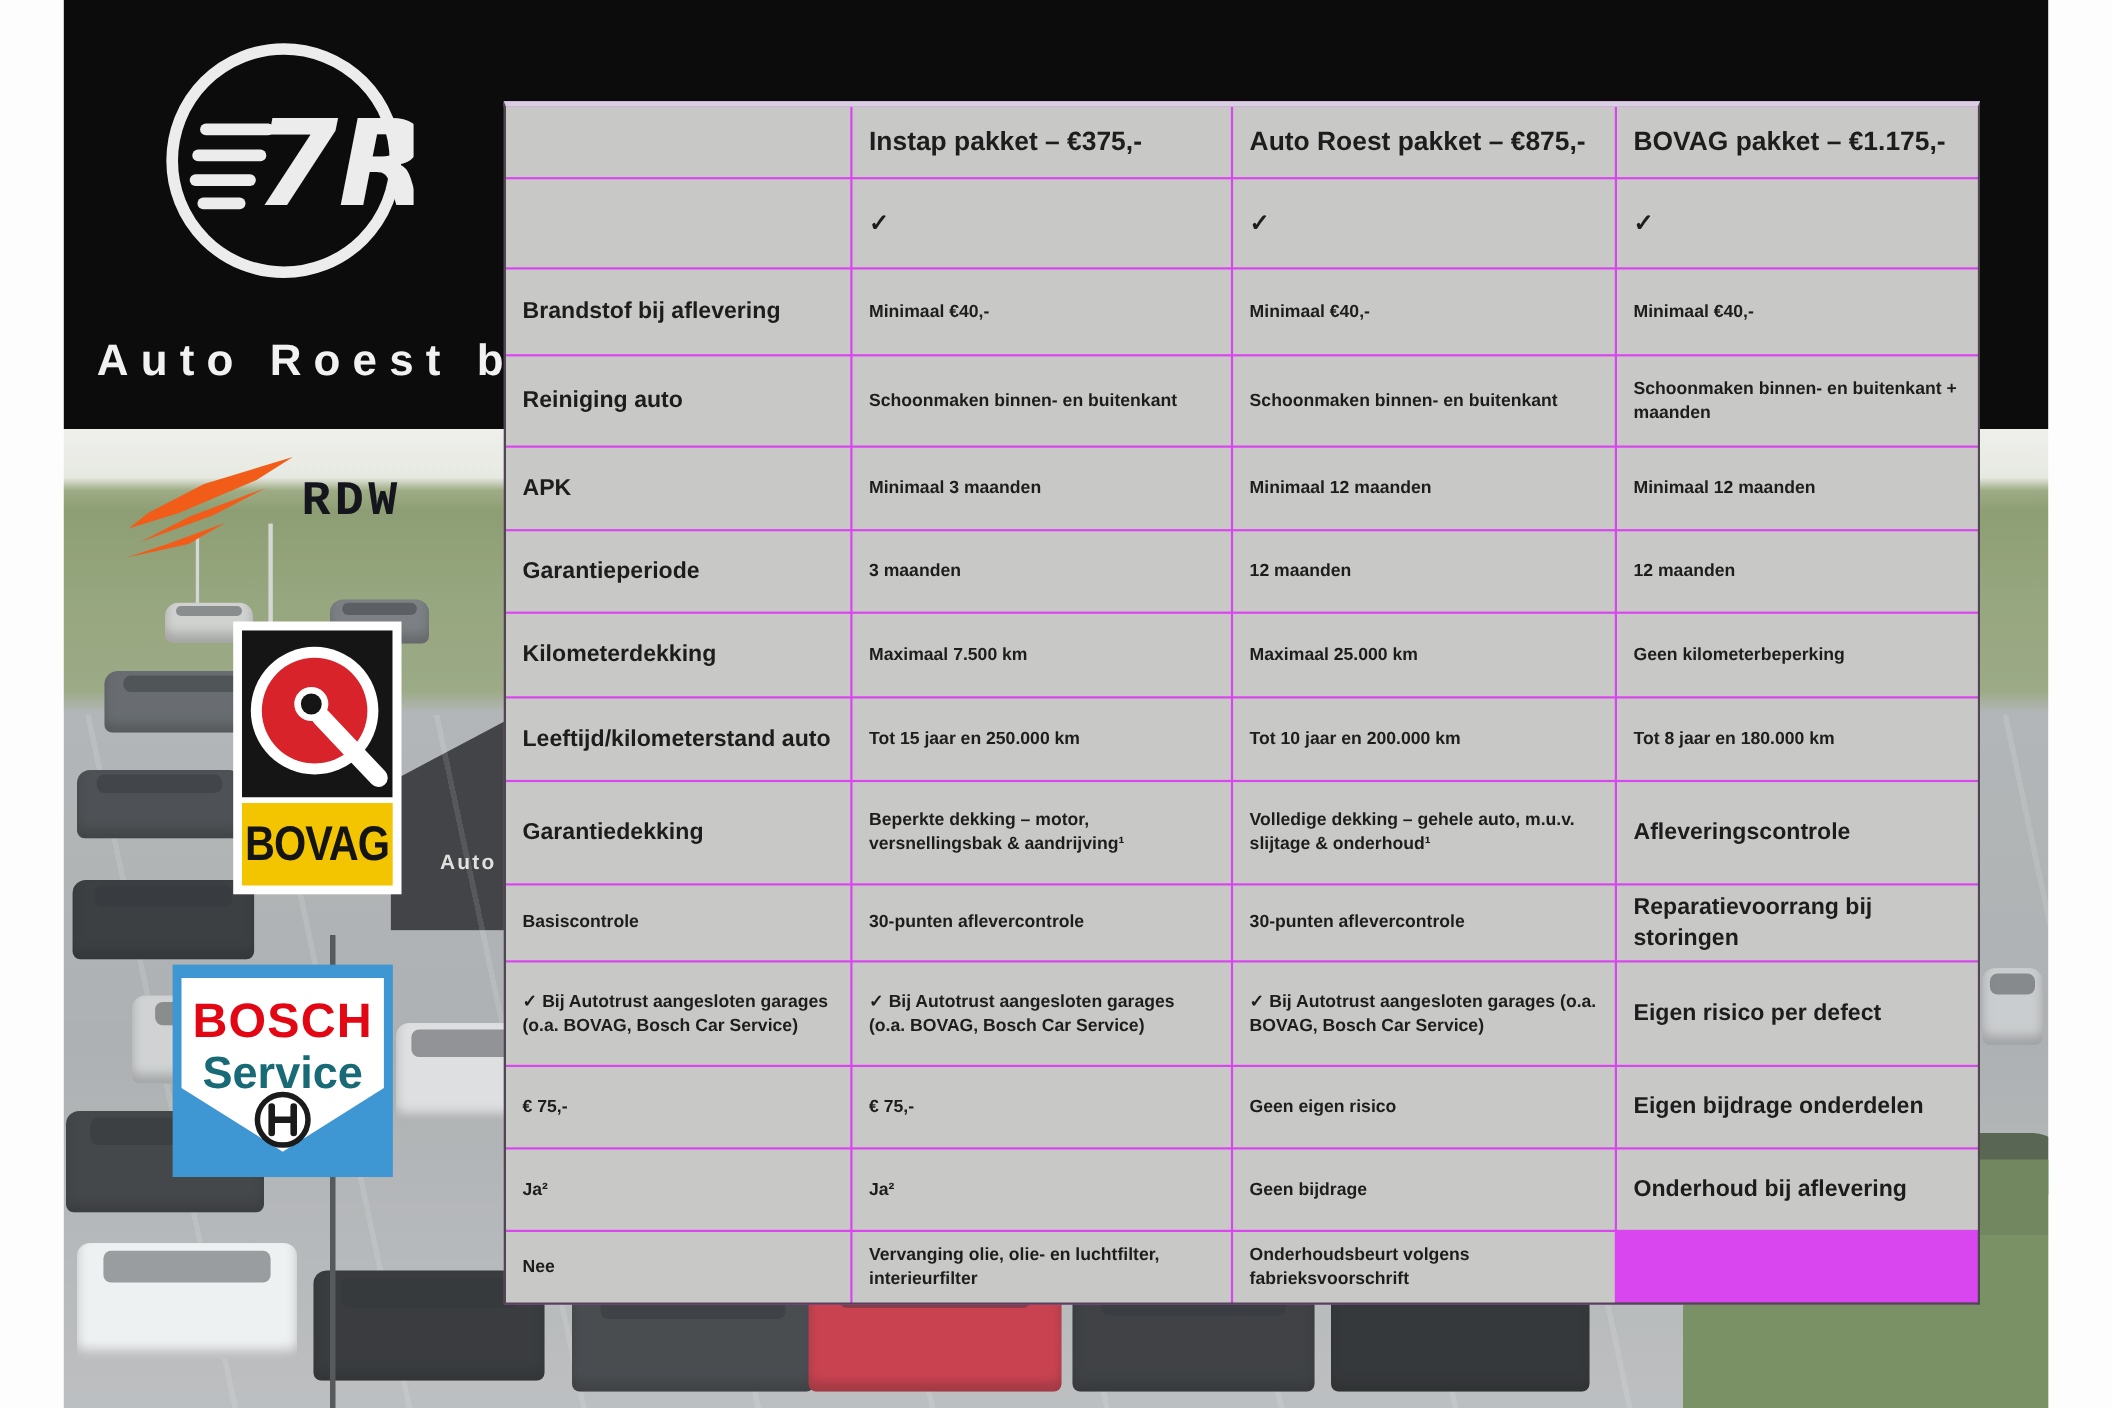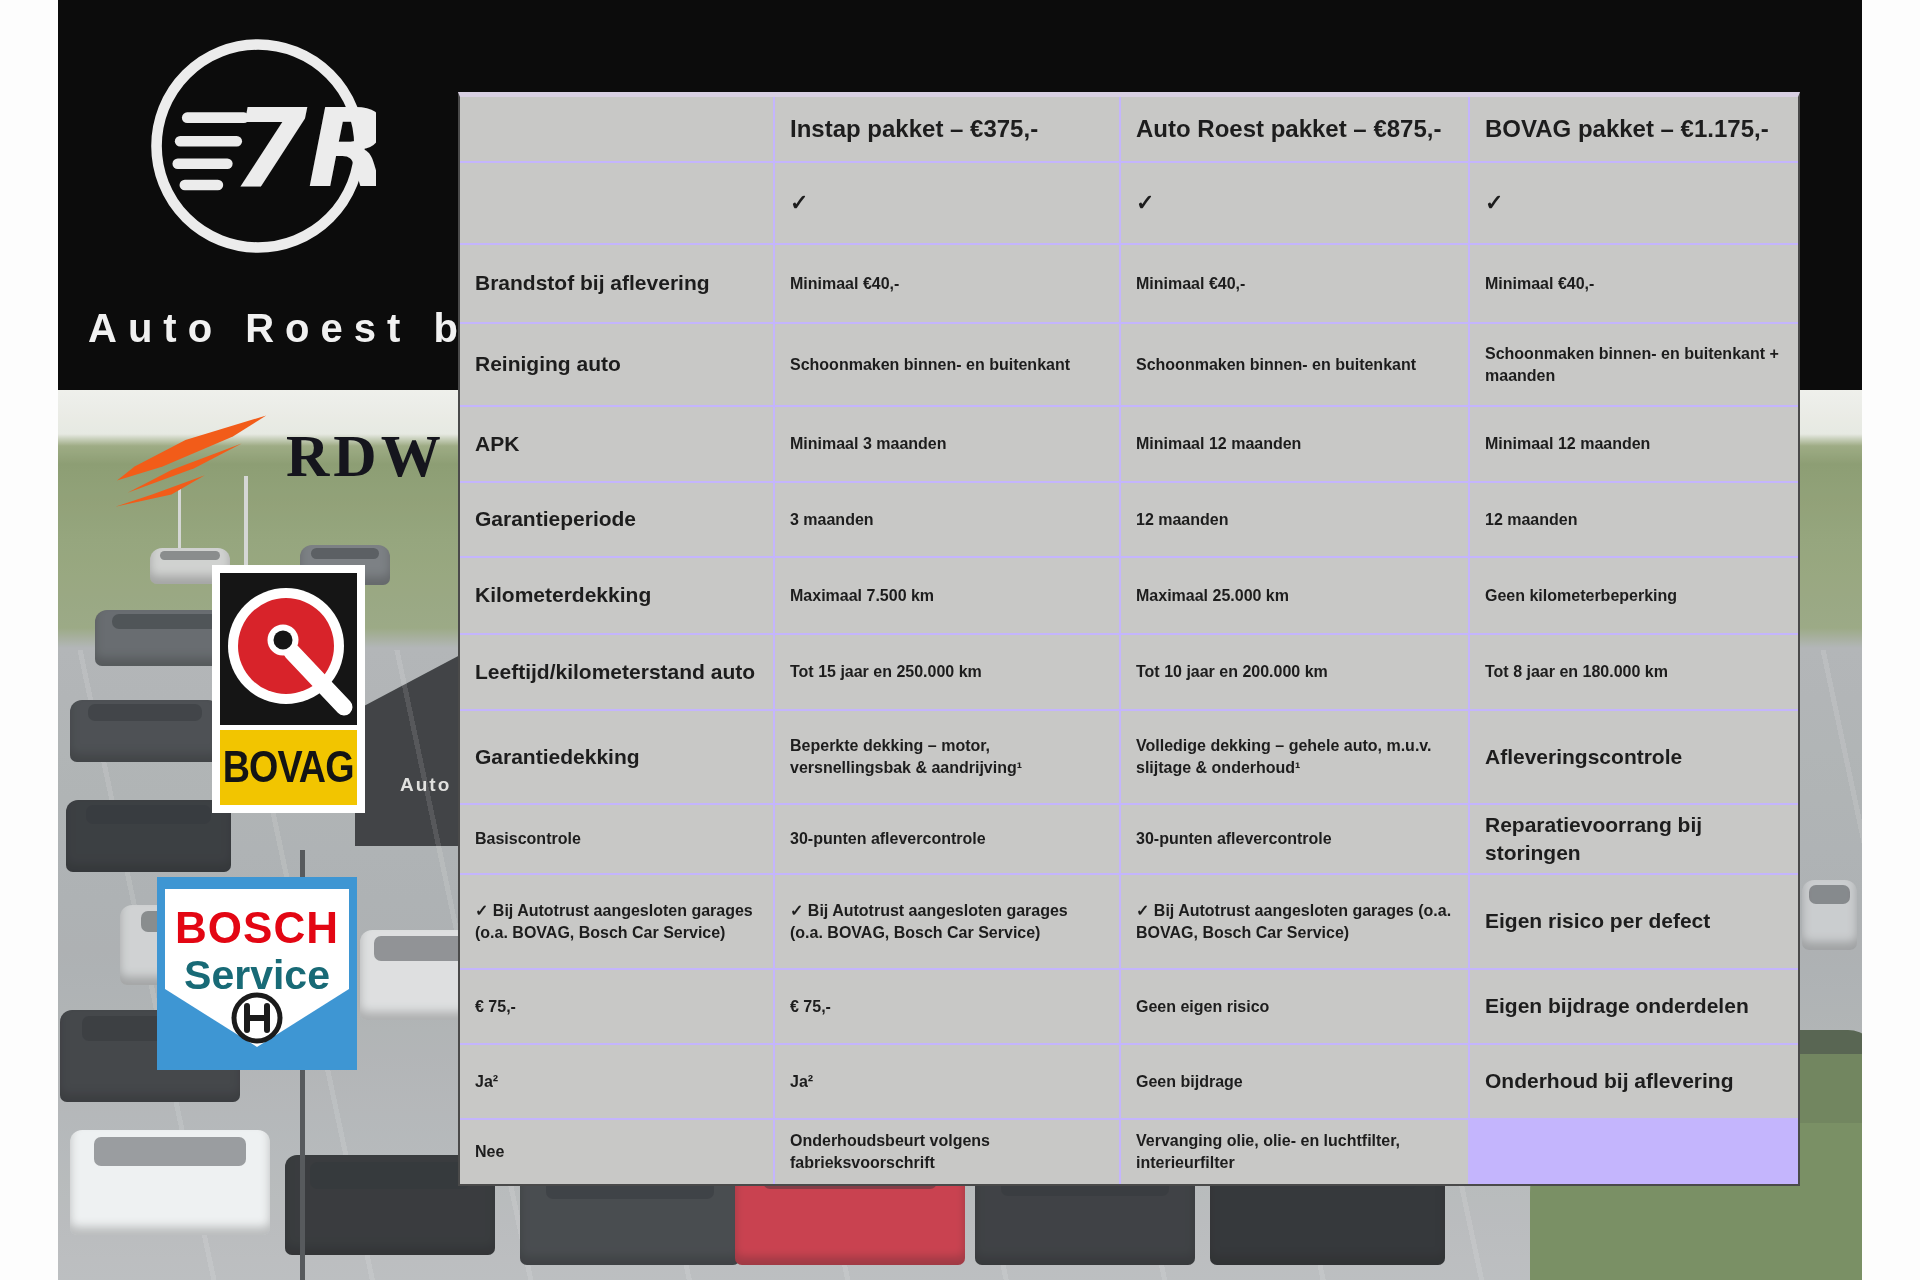--- a/index.html
+++ b/index.html
@@ -28,36 +28,36 @@
   .grass{position:absolute;left:1472px;top:664px;width:340px;height:230px;
          background:linear-gradient(180deg,#5d7549 0 30%,#67804f 30% 100%);border-radius:60% 0 0 0;}
   .hedge{position:absolute;left:1560px;top:640px;width:260px;height:60px;background:#41503a;border-radius:30px;}
   .car{position:absolute;border-radius:12px 12px 7px 7px;box-shadow:inset 0 -8px 10px rgba(0,0,0,.25);}
   .car::after{content:'';position:absolute;left:12%;right:12%;top:7%;height:27%;
               background:rgba(22,26,30,.45);border-radius:7px;}
 
   
   .rdw{position:absolute;left:110px;top:408px;width:300px;height:108px;display:flex;align-items:center;}
   .rdw svg{width:158px;height:100px;flex:0 0 auto;}
-  .rdw-text{font-family:Liberation Serif, serif;font-weight:700;font-size:60px;color:#15151d;
-            letter-spacing:4px;margin-left:18px;margin-top:-12px;}
+  .rdw-text{font-family:Liberation Mono, monospace;font-weight:700;font-size:44px;color:#15151d;
+            letter-spacing:4px;margin-left:6px;margin-top:-12px;}
   .bovag{position:absolute;left:175px;top:565px;width:153px;height:248px;background:#ffffff;
          box-sizing:border-box;padding:8px;display:flex;flex-direction:column;gap:5px;margin-left:37px;}
   .bovag svg{width:137px;height:152px;display:block;}
   .bovag-band{flex:1;background:#f2c500;display:flex;align-items:center;justify-content:center;}
   .bovag-band span{font-size:41px;font-weight:700;color:#141414;letter-spacing:-1px;
                    transform:scaleX(.92) scaleY(1.08);}
   .bosch{position:absolute;left:157px;top:877px;width:200px;height:193px;background:#3e96d3;}
   .bosch svg{width:200px;height:193px;display:block;}
 
   
   .tbl{position:absolute;left:458px;top:92px;width:1342px;height:1094px;box-sizing:border-box;
        display:grid;grid-template-columns:313px 344px 347px 1fr;
        grid-template-rows:64px 80px 77px 81px 74px 73px 75px 74px 92px 68px 93px 73px 73px 1fr;
-       gap:2px;background:#c4b5fd;border:2px solid #4a4a4a;border-top:5px solid #d8d0e2;}
+       gap:2px;background:#d946ef;border:2px solid #4a4a4a;border-top:5px solid #d8d0e2;}
   .c{background:#c8c8c6;color:#1d1d1d;font-weight:700;font-size:16px;line-height:1.35;
      display:flex;align-items:center;padding:6px 15px;box-sizing:border-box;overflow:hidden;}
   .c.hd{font-size:24px;}
   .c.lab{font-size:21px;}
   .c.chk{font-size:22px;}
 </style>
 </head>
 <body>
 
 <div class="stage">
@@ -202,17 +202,17 @@
     <div class="c">€ 75,-</div>
     <div class="c">Geen eigen risico</div>
 
     <div class="c lab">Eigen bijdrage onderdelen</div>
     <div class="c">Ja²</div>
     <div class="c">Ja²</div>
     <div class="c">Geen bijdrage</div>
 
     <div class="c lab">Onderhoud bij aflevering</div>
     <div class="c">Nee</div>
+    <div class="c">Vervanging olie, olie- en luchtfilter, interieurfilter</div>
     <div class="c">Onderhoudsbeurt volgens fabrieksvoorschrift</div>
-    <div class="c">Vervanging olie, olie- en luchtfilter, interieurfilter</div>
   </div>
 
 </div>
 
 </body></html>

